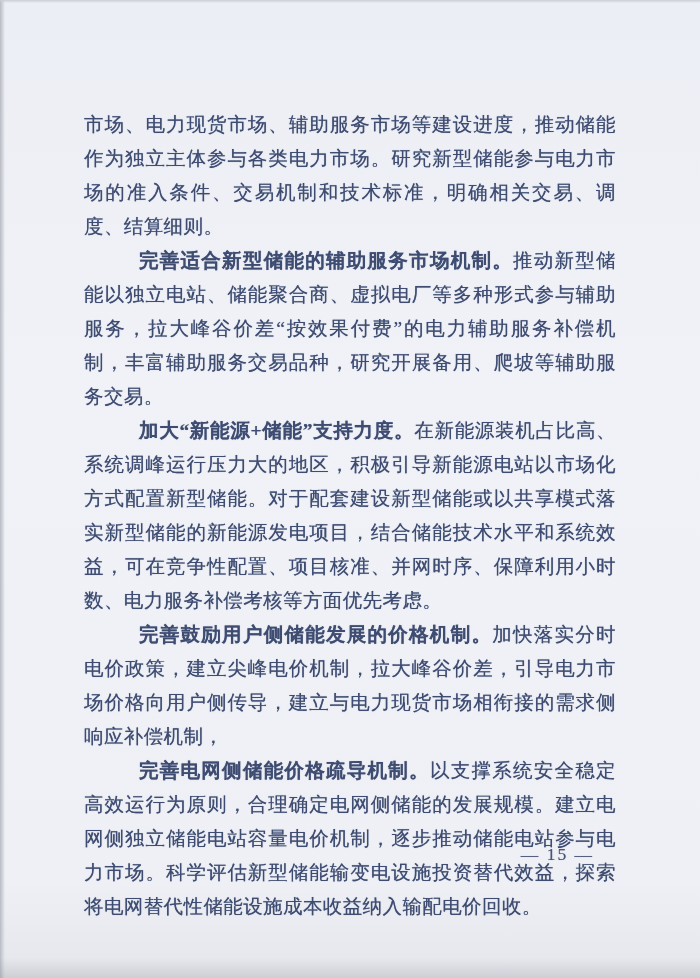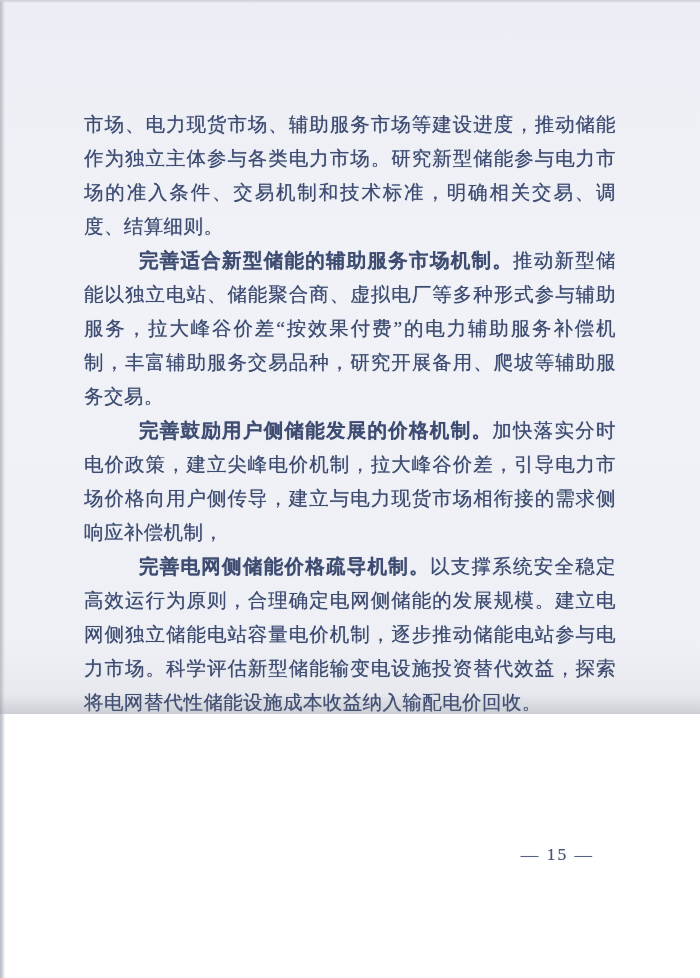--- a/index.html
+++ b/index.html
@@ -5,21 +5,21 @@
   html, body {
     margin: 0;
     padding: 0;
     width: 700px;
     height: 978px;
     overflow: hidden;
   }
   .page {
     position: relative;
     width: 700px;
-    height: 714px;
+    height: 978px;
     background: linear-gradient(180deg, #eceef5 0%, #f0f2f7 40%, #eef0f5 90%, #e4e6eb 100%);
     font-family: "Liberation Serif", "DejaVu Serif", serif;
   }
   .scan-edge-left {
     position: absolute;
     left: 0; top: 0;
     width: 5px; height: 978px;
     background: linear-gradient(90deg, #b8bbc3 0%, #d3d6dd 55%, rgba(211,214,221,0) 100%);
   }
   .scan-edge-top {
@@ -79,20 +79,21 @@
 <div class="page">
   <div class="scan-edge-left"></div>
   <div class="scan-edge-top"></div>
 
   <div class="content">
     <p class="para no-indent"><span>市场、电力现货市场、辅助服务市场等建设进度，推动储能作为独立主体参与各类电力市场。研究新型储能参与电力市场的准入条件、交易机制和技术标准，明确相关交易、调度、结算细则。</span></p>
 
     <p class="para"><span class="lead">完善适合新型储能的辅助服务市场机制。</span><span>推动新型储能以独立电站、储能聚合商、虚拟电厂等多种形式参与辅助服务，拉大峰谷价差“按效果付费”的电力辅助服务补偿机制，丰富辅助服务交易品种，研究开展备用、爬坡等辅助服务交易。</span></p>
 
 
+    <p class="para"><span class="lead">加大“新能源+储能”支持力度。</span><span>在新能源装机占比高、系统调峰运行压力大的地区，积极引导新能源电站以市场化方式配置新型储能。对于配套建设新型储能或以共享模式落实新型储能的新能源发电项目，结合储能技术水平和系统效益，可在竞争性配置、项目核准、并网时序、保障利用小时数、电力服务补偿考核等方面优先考虑。</span></p>
 
     <p class="para"><span class="lead">完善鼓励用户侧储能发展的价格机制。</span><span>加快落实分时电价政策，建立尖峰电价机制，拉大峰谷价差，引导电力市场价格向用户侧传导，建立与电力现货市场相衔接的需求侧响应补偿机制，</span></p>
 
     <p class="para"><span class="lead">完善电网侧储能价格疏导机制。</span><span>以支撑系统安全稳定高效运行为原则，合理确定电网侧储能的发展规模。建立电网侧独立储能电站容量电价机制，逐步推动储能电站参与电力市场。科学评估新型储能输变电设施投资替代效益，探索将电网替代性储能设施成本收益纳入输配电价回收。</span></p>
   </div>
 
   <div class="page-number">— 15 —</div>
 
   <div class="scan-shadow-bottom"></div>
 </div>

